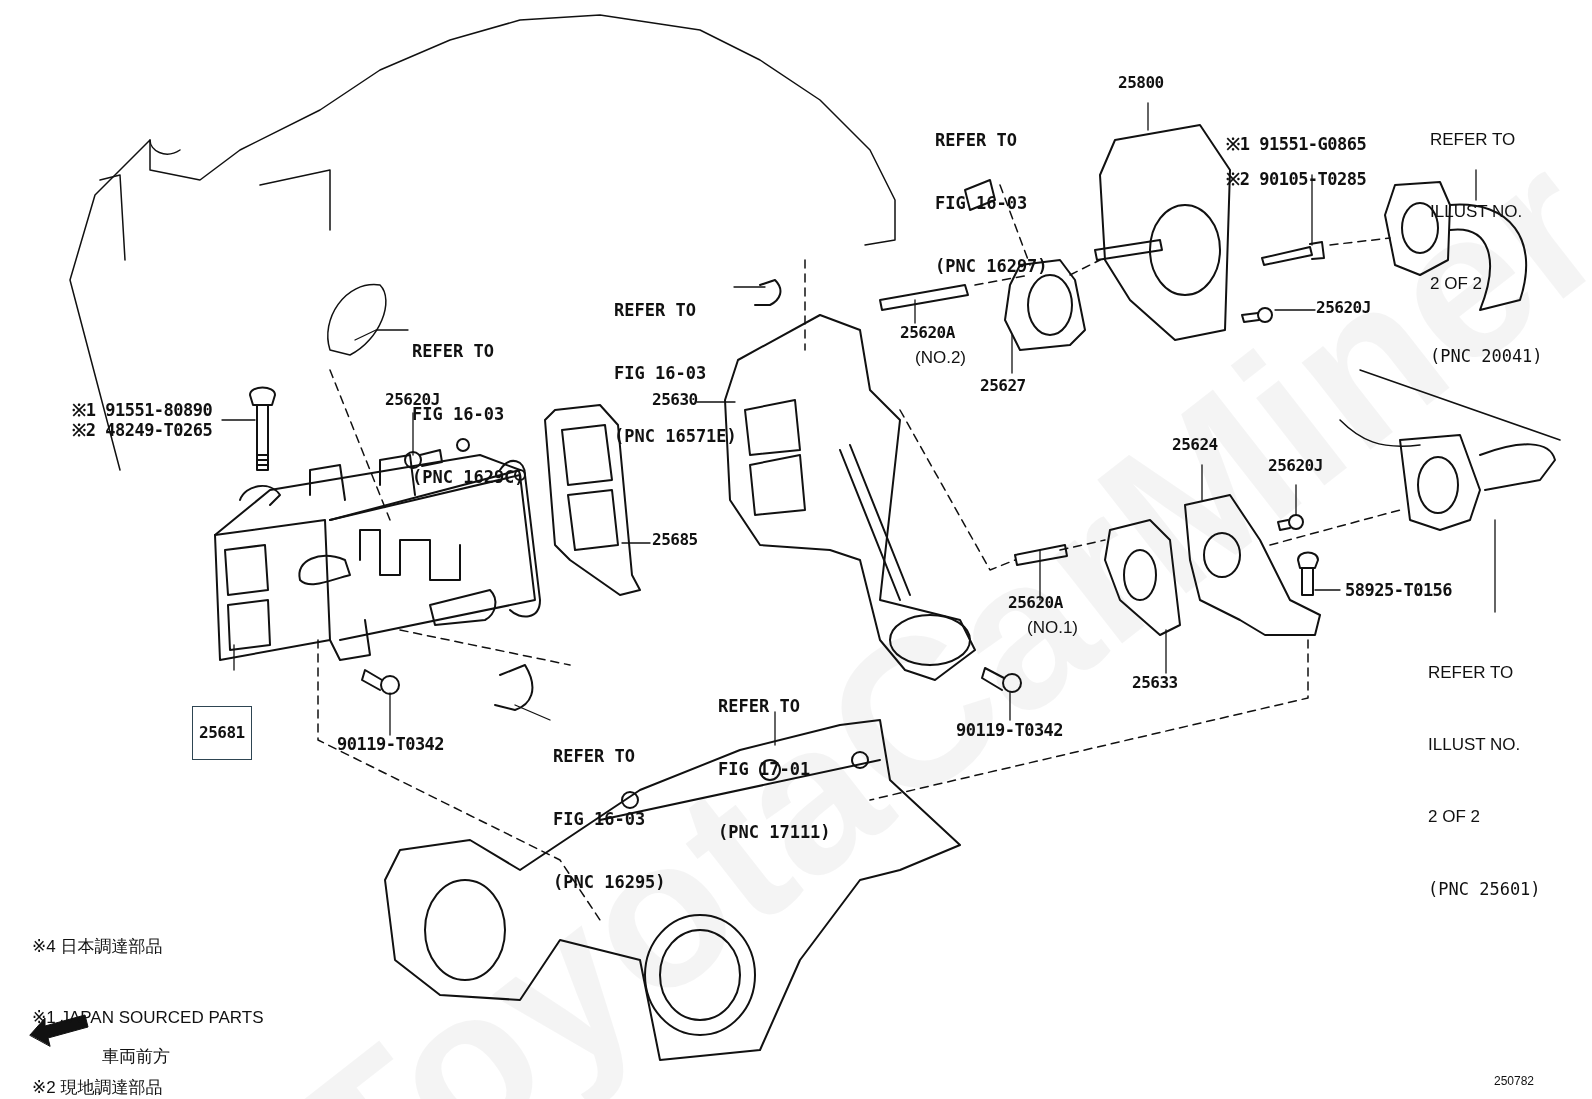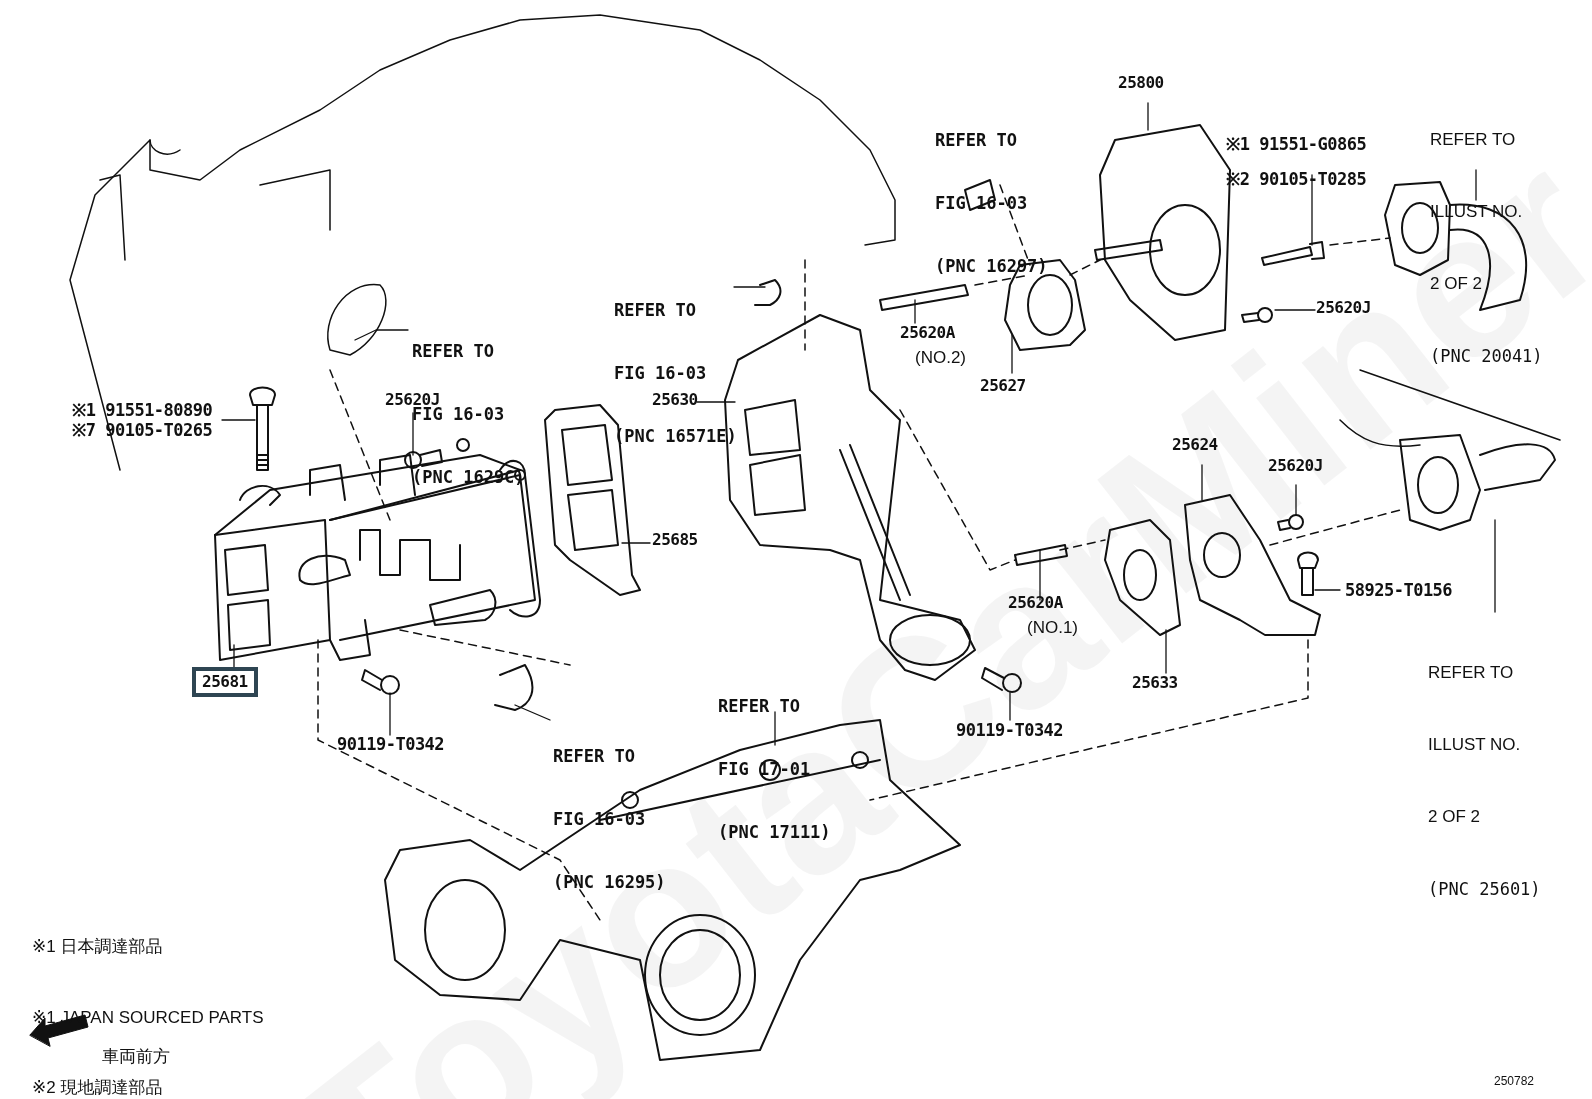--- a/index.html
+++ b/index.html
@@ -4,21 +4,21 @@
 <style>
   html, body { margin:0; padding:0; background:#ffffff; }
   #canvas { position:relative; width:1592px; height:1099px; overflow:hidden; background:#fff; }
   svg.art { position:absolute; left:0; top:0; width:1592px; height:1099px; }
   .lbl { position:absolute; font-family:"DejaVu Sans Mono","Liberation Mono",monospace; color:#111; white-space:pre; line-height:1; }
   .pn { font-size:16px; font-weight:bold; letter-spacing:-0.5px; }
   .pnsm { font-size:17px; font-weight:bold; letter-spacing:-0.5px; }
   .ref { font-size:17px; font-weight:bold; line-height:21px; }
   .refsans { font-family:"Liberation Sans","DejaVu Sans",sans-serif; font-weight:normal; font-size:17px; line-height:24px; }
   .note { font-family:"Liberation Sans","DejaVu Sans",sans-serif; font-size:17px; line-height:23.5px; }
-  .hl { border:4px solid #c4b5fd; padding:3px 6px; background:#fff; }
+  .hl { border:1px solid #c4b5fd; padding:18px 6px; background:#fff;margin-top:39px; }
   .watermark { position:absolute; font-family:"Liberation Sans",sans-serif; font-size:210px; font-weight:bold; color:rgba(0,0,0,0.045); transform:rotate(-38deg); transform-origin:left top; white-space:nowrap; pointer-events:none; }
 </style>
 </head>
 <body>
 
 <div id="canvas">
 
   <div class="watermark" style="left:250px;top:1080px;">ToyotaCarMiner</div>
 
   <svg class="art" viewBox="0 0 1592 1099" fill="none" stroke="#111" stroke-width="2" stroke-linejoin="round" stroke-linecap="round">
@@ -192,21 +192,21 @@
   <div class="lbl pn" style="left:900px;top:325px;">25620A</div>
   <div class="lbl refsans" style="left:915px;top:346px;">(NO.2)</div>
   <div class="lbl pn" style="left:1008px;top:595px;">25620A</div>
   <div class="lbl refsans" style="left:1027px;top:616px;">(NO.1)</div>
 
   <div class="lbl pnsm" style="left:337px;top:736px;">90119-T0342</div>
   <div class="lbl pnsm" style="left:956px;top:722px;">90119-T0342</div>
   <div class="lbl pnsm" style="left:1345px;top:582px;">58925-T0156</div>
 
   <div class="lbl pnsm" style="left:72px;top:402px;">※1 91551-80890</div>
-  <div class="lbl pnsm" style="left:72px;top:422px;">※7 90105-T0265</div>
+  <div class="lbl pnsm" style="left:72px;top:422px;">※2 48249-T0265</div>
   <div class="lbl pnsm" style="left:1226px;top:136px;">※1 91551-G0865</div>
   <div class="lbl pnsm" style="left:1226px;top:155px;margin-top:16px;">※2 90105-T0285</div>
 
   <div class="lbl ref" style="left:935px;top:88px;">
     <div>REFER TO</div>
     <div>FIG 16-03</div>
     <div>(PNC 16297)</div>
   </div>
   <div class="lbl ref" style="left:614px;top:258px;">
     <div>REFER TO</div>
@@ -235,21 +235,21 @@
     <div style="font-family:'DejaVu Sans Mono',monospace;">(PNC 20041)</div>
   </div>
   <div class="lbl refsans" style="left:1428px;top:613px;">
     <div>REFER TO</div>
     <div>ILLUST NO.</div>
     <div>2 OF 2</div>
     <div style="font-family:'DejaVu Sans Mono',monospace;">(PNC 25601)</div>
   </div>
 
   <div class="lbl note" style="left:32px;top:888px;">
-    <div>※1 日本調達部品</div>
+    <div>※4 日本調達部品</div>
     <div>※1 JAPAN SOURCED PARTS</div>
     <div>※2 現地調達部品</div>
     
   </div>
   <div class="lbl note" style="left:102px;top:998px;">
     <div>車両前方</div>
     
   </div>
 
   <div class="lbl note" style="left:1494px;top:1070px;font-size:12px;">250782</div>

